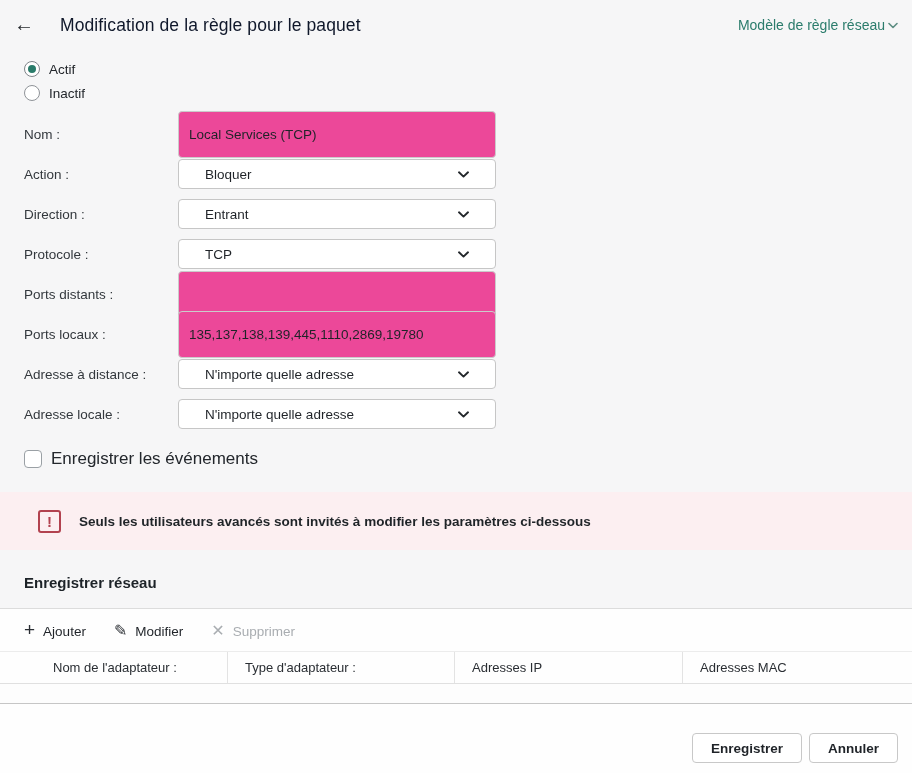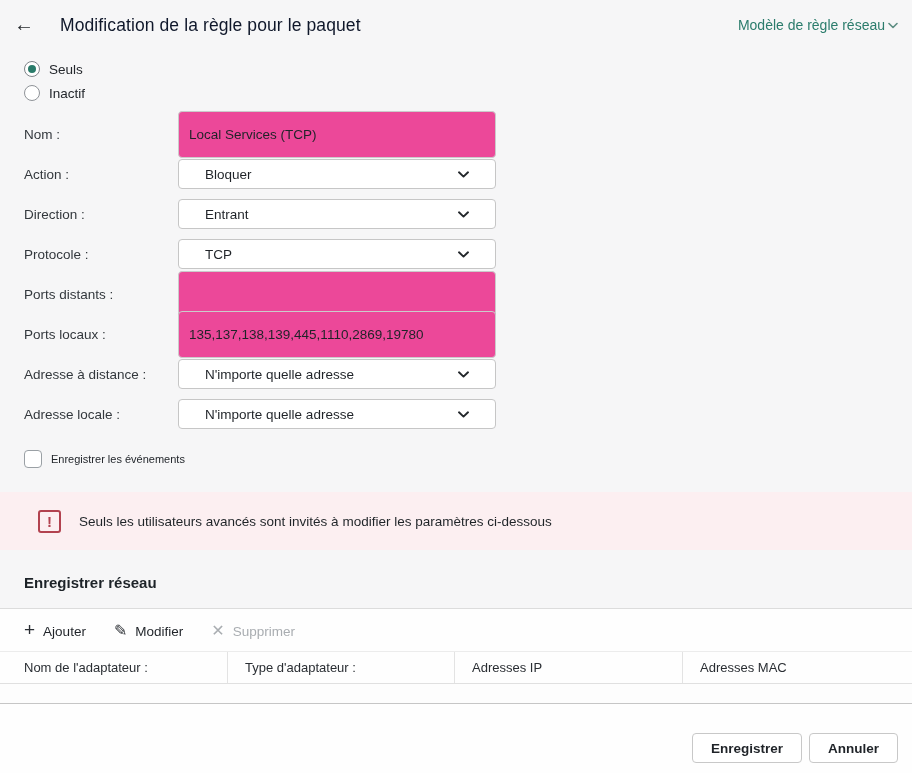--- a/index.html
+++ b/index.html
@@ -59,33 +59,33 @@
   }
   .select-value { font-size: 13.5px; color: #1f2328; flex: 1 1 auto; }
   .chev svg { display: block; }
 
   
   .chk-row { display: flex; align-items: center; margin: 9px 0 0 24px; height: 22px; cursor: pointer; }
   .chk-box {
     width: 18px; height: 18px; border: 1px solid #9aa0a5; border-radius: 4px;
     background: #ffffff; flex: 0 0 auto;
   }
-  .chk-label { margin-left: 9px; font-size: 11px; color: #23272c; }
+  .chk-label { margin-left: 9px; font-size: 17px; color: #23272c; }
 
   
   .warning {
     margin-top: 22px; height: 58px; background: #fceff1;
     display: flex; align-items: center; padding: 0 24px 0 38px;
   }
   .warn-icon {
     width: 23px; height: 23px; border: 2px solid #b2424f; border-radius: 3px;
     color: #b2424f; font-weight: 700; font-size: 15px;
     display: flex; align-items: center; justify-content: center; flex: 0 0 auto;
   }
-  .warn-text { margin-left: 18px; font-size: 13.5px; font-weight: 400; color: #1f2428; }
+  .warn-text { margin-left: 18px; font-size: 13.5px; font-weight: 700; color: #1f2428; }
 
   
   .section-head {
     padding: 24px 0 17px 24px; border-bottom: 1px solid #dcdcdc;
     font-size: 15px; font-weight: 700; color: #1d2328;
   }
   .lower { flex: 1 1 auto; background: #fefefe; display: flex; flex-direction: column; }
 
   .toolbar { display: flex; align-items: center; gap: 28px; margin: 14px 0 12px 24px; }
   .tool-btn { display: flex; align-items: center; gap: 8px; cursor: pointer; font-size: 13.5px; color: #1f2328; }
@@ -97,21 +97,21 @@
   .table { width: 912px; }
   .thead {
     display: grid; grid-template-columns: 228px 227px 228px 229px;
     border-top: 1px solid #ececec; border-bottom: 1px solid #e0e0e0;
   }
   .th {
     height: 31px; display: flex; align-items: center;
     font-size: 13px; color: #2a2e33; padding-left: 17px;
     border-right: 1px solid #e3e3e3;
   }
-  .th:first-child { padding-left: 24px; }
+  .th:first-child { padding-left: 24px; margin-left: 29px; }
   .th:last-child { border-right: none; }
   .empty-row { height: 20px; background: #fdfdfd; border-bottom: 1px solid #c6c6c6; }
 
   
   .footer { margin-top: auto; display: flex; justify-content: flex-end; gap: 7px; padding: 0 14px 10px 0; }
   .btn {
     height: 30px; border: 1px solid #c8c8c8; border-radius: 4px; background: #ffffff;
     font-size: 13.5px; font-weight: 700; color: #1f2328; cursor: pointer;
     padding: 0 18px; font-family: "Liberation Sans", "DejaVu Sans", sans-serif;
   }
@@ -132,21 +132,21 @@
           </svg>
       </span>
     </div>
   </div>
 
   <div class="radios">
     <div class="radio-row checked">
       <span class="radio-circle">
           <span class="radio-dot"></span>
         </span>
-      <span class="radio-label">Seuls</span>
+      <span class="radio-label">Actif</span>
     </div>
     <div class="radio-row">
       <span class="radio-circle">
           <span class="radio-dot"></span>
         </span>
       <span class="radio-label">Inactif</span>
     </div>
   </div>
 
   <div class="form">

